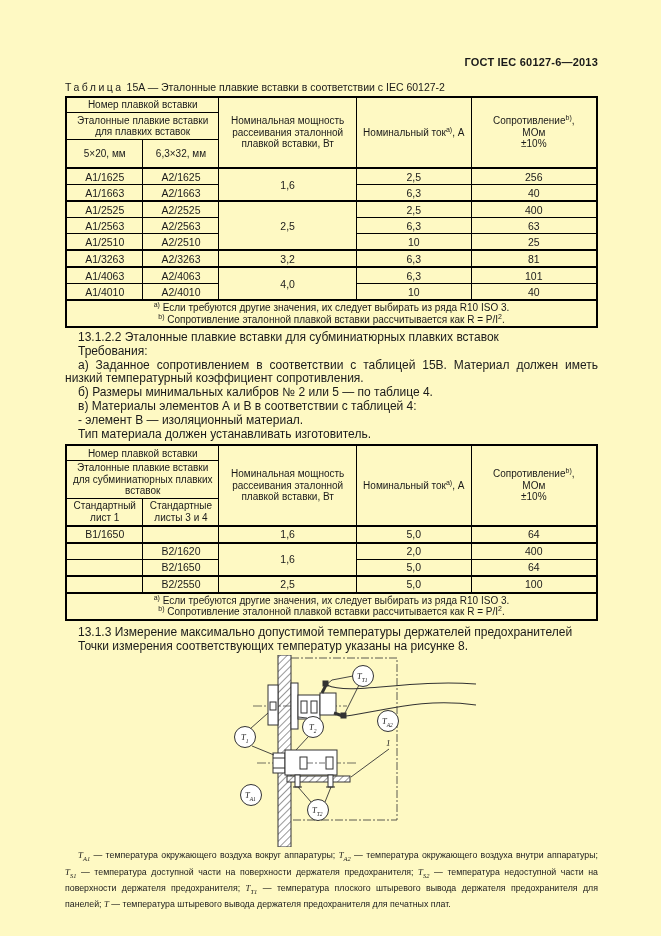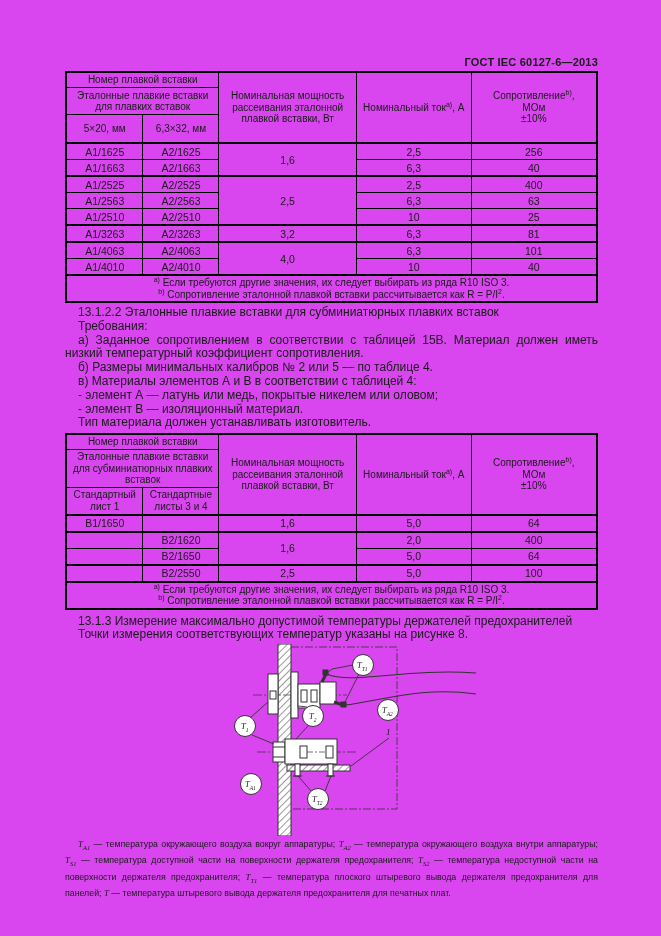--- a/index.html
+++ b/index.html
@@ -1,17 +1,17 @@
 <!DOCTYPE html>
 <html><head>
 <meta charset="utf-8">
 <style>
   html,body{margin:0;padding:0;background:#fff;}
   body{width:661px;height:936px;font-family:"Liberation Sans",sans-serif;color:#1a1a1a;}
-  .page{position:relative;width:661px;height:936px;background:#d946ef;overflow:hidden;}
+  .page{position:relative;width:661px;height:936px;background:#fef9c3;overflow:hidden;}
   .content{position:absolute;left:65px;top:56px;width:533px;}
   .doc-header{text-align:right;font-size:11px;font-weight:bold;letter-spacing:.2px;}
   .tbl-title{font-size:10.5px;margin-top:13px;white-space:nowrap;}
   .tbl-title .sp{letter-spacing:2.5px;}
   table.std{border-collapse:collapse;width:100%;table-layout:fixed;margin-top:3px;border:2px solid #000;}
   table.std td{border:1px solid #000;text-align:center;vertical-align:middle;font-size:10px;line-height:11.5px;padding:1px 2px;overflow:hidden;}
   table.std .h1{height:12px;}
   table.std .h2{height:24px;border-radius:12px;}
   table.std .h3{height:25px;}
   table.std tbody td.d{font-size:10.5px;height:13px;line-height:12px;}
@@ -28,20 +28,25 @@
   svg text{font-family:"Liberation Serif",serif;}
 </style>
 </head>
 <body>
 
 <div class="page">
   <div class="content">
 
     <div class="doc-header">ГОСТ IEC 60127-6—2013</div>
 
+    <div class="tbl-title">
+      <span class="sp">Таблица</span>
+      <span>15A</span>
+      <span>— Эталонные плавкие вставки в соответствии с IEC 60127-2</span>
+    </div>
 
     <table class="std">
       <colgroup>
           <col style="width:14.5%">
           <col style="width:14.3%">
           <col style="width:25.9%">
           <col style="width:21.6%">
           <col style="width:23.7%">
         </colgroup>
       <thead>
@@ -120,21 +125,20 @@
         </tr>
       </tbody>
     </table>
 
     <div class="para">
       <p>13.1.2.2 Эталонные плавкие вставки для субминиатюрных плавких вставок</p>
       <p>Требования:</p>
       <p>а) Заданное сопротивлением в соответствии с таблицей 15B. Материал должен иметь низкий температурный коэффициент сопротивления.</p>
       <p>б) Размеры минимальных калибров № 2 или 5 — по таблице 4.</p>
       <p>в) Материалы элементов А и В в соответствии с таблицей 4:</p>
-      <p>- элемент А — латунь или медь, покрытые никелем или оловом;</p>
       <p>- элемент В — изоляционный материал.</p>
       <p>Тип материала должен устанавливать изготовитель.</p>
     </div>
 
 
     <table class="std">
       <colgroup>
           <col style="width:14.5%">
           <col style="width:14.3%">
           <col style="width:25.9%">

